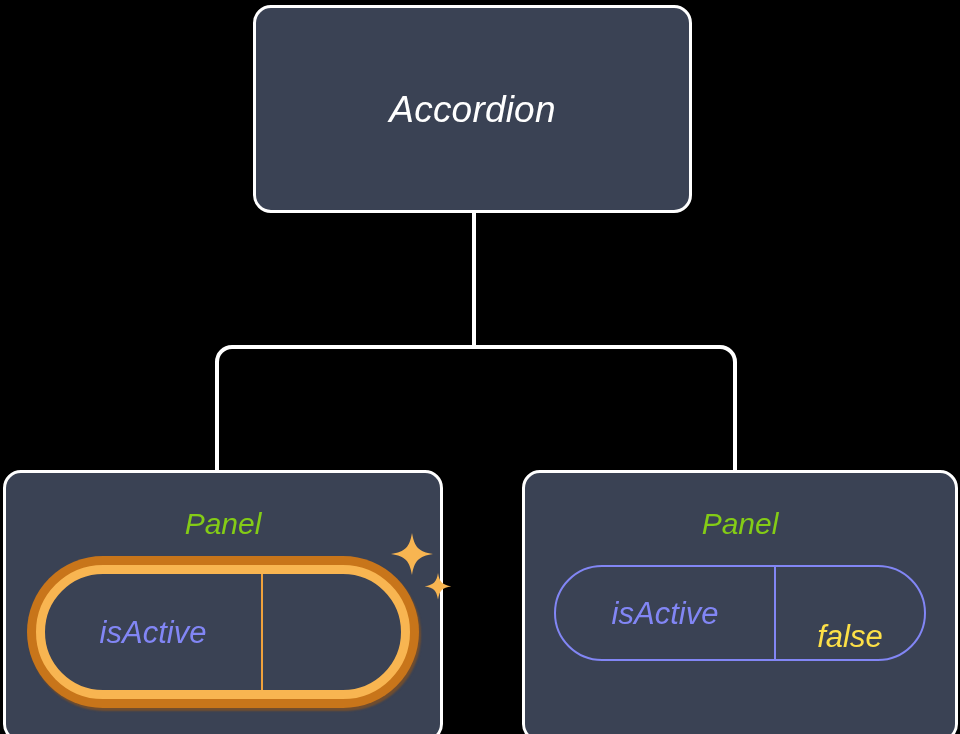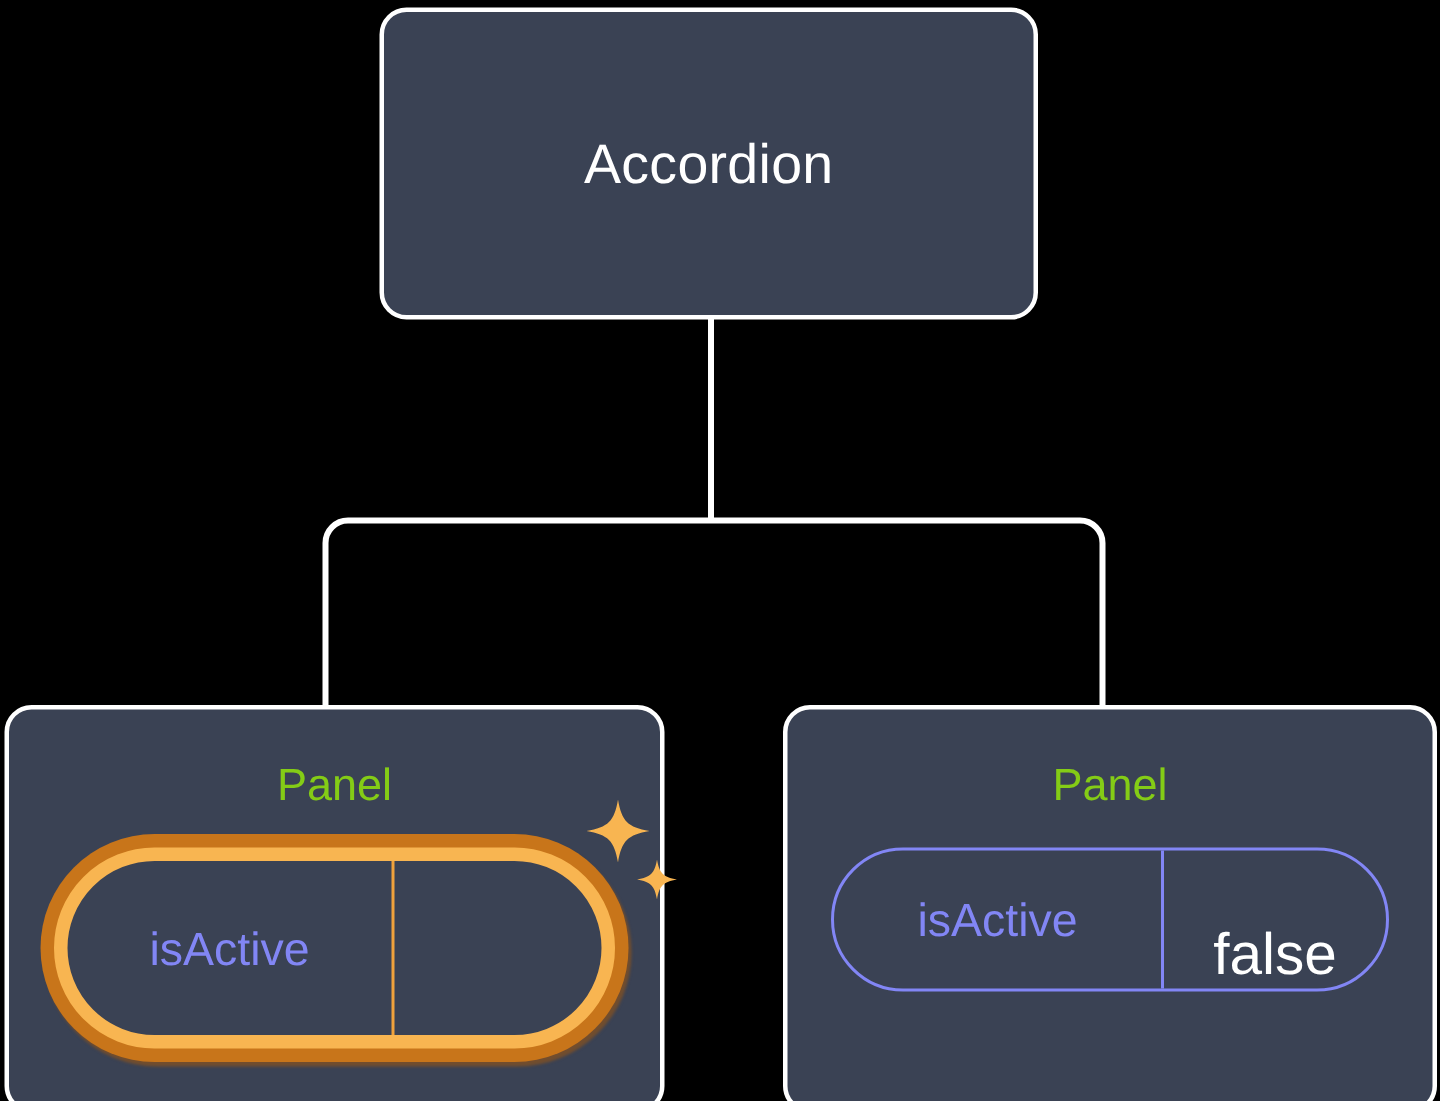--- a/index.html
+++ b/index.html
@@ -14,20 +14,21 @@
     overflow: hidden;
     font-family: "Liberation Sans", "DejaVu Sans", sans-serif;
     -webkit-font-smoothing: antialiased;
   }
 
   #stage {
     position: absolute;
     inset: 0;
     width: 960px;
     height: 734px;
+    font-style: italic;
   }
 
   
   #connectors {
     position: absolute;
     left: 0;
     top: 0;
     width: 960px;
     height: 734px;
     z-index: 1;
@@ -110,22 +111,22 @@
   }
   .pill-default .pill-key {
     flex: 0 0 218px;
     color: #8286f5;
     font-size: 31px;
     font-weight: 400;
     border-right: 2px solid #8286f5;
   }
   .pill-default .pill-val {
     flex: 1 1 auto;
-    color: #ffffff;
-    font-size: 39px;
+    color: #fde047;
+    font-size: 31px;
     font-weight: 400;
     margin-top: 46px;
   }
 
   
   .pill-highlight {
     width: 374px;
     height: 134px;
     border: 9px solid #f8b551;
     background: #3a4254;

